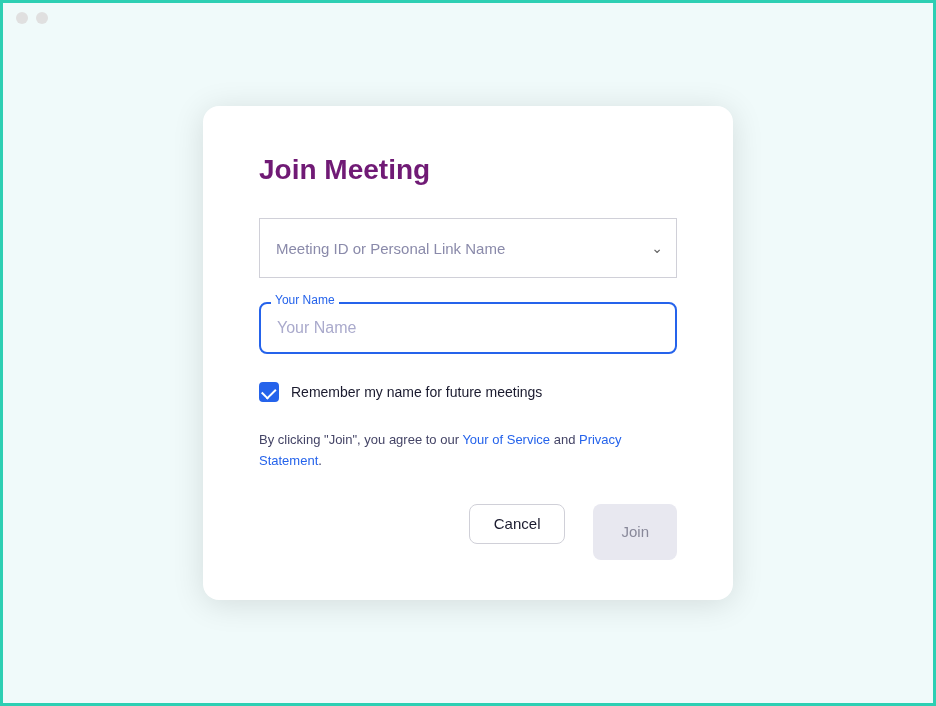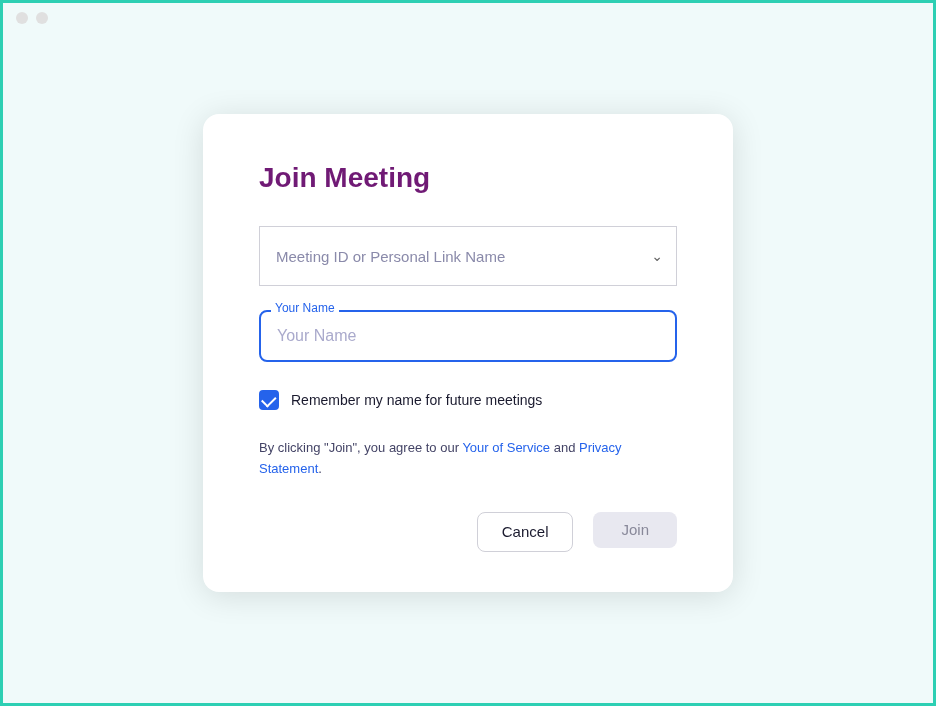--- a/index.html
+++ b/index.html
@@ -166,37 +166,37 @@
     }
 
     .terms-link {
       color: #2563eb;
       text-decoration: none;
     }
 
     .button-row {
       display: flex;
       justify-content: flex-end;
-      gap: 20px;
+      gap: 28px;
     }
 
     .btn-cancel {
       height: 40px;
       padding: 0 24px;
       border: 1.5px solid #d0d0d8;
       border-radius: 8px;
       background: #ffffff;
       font-size: 15px;
       font-weight: 500;
       color: #1a1a2e;
       cursor: pointer;
     }
 
     .btn-join {
-      height: 36px;
+      height: 56px;
       padding: 0 28px;
       border: none;
       border-radius: 8px;
       background: #e8e8f0;
       font-size: 15px;
       font-weight: 500;
       color: #888899;
       cursor: not-allowed;
     }
   </style>

